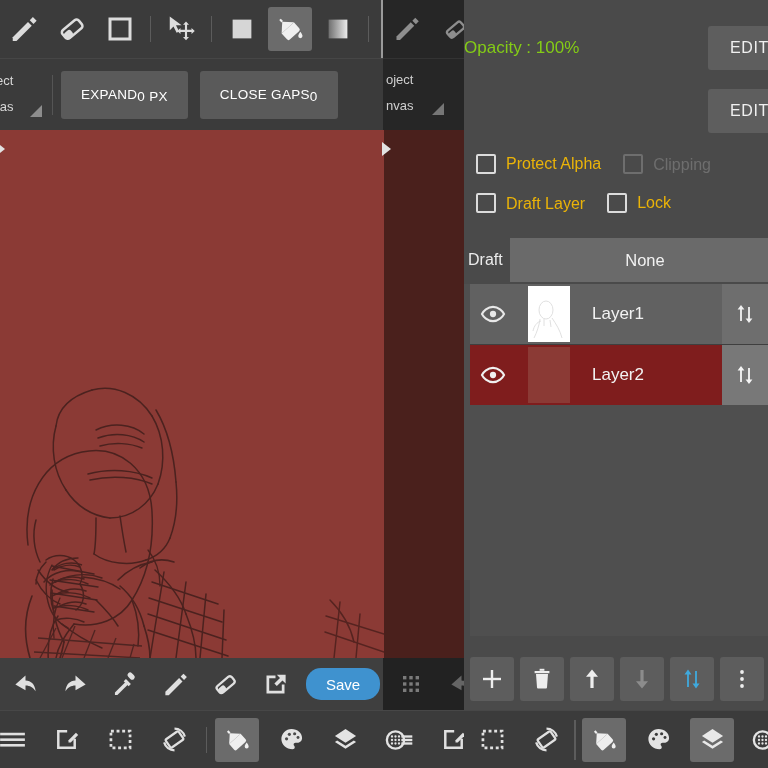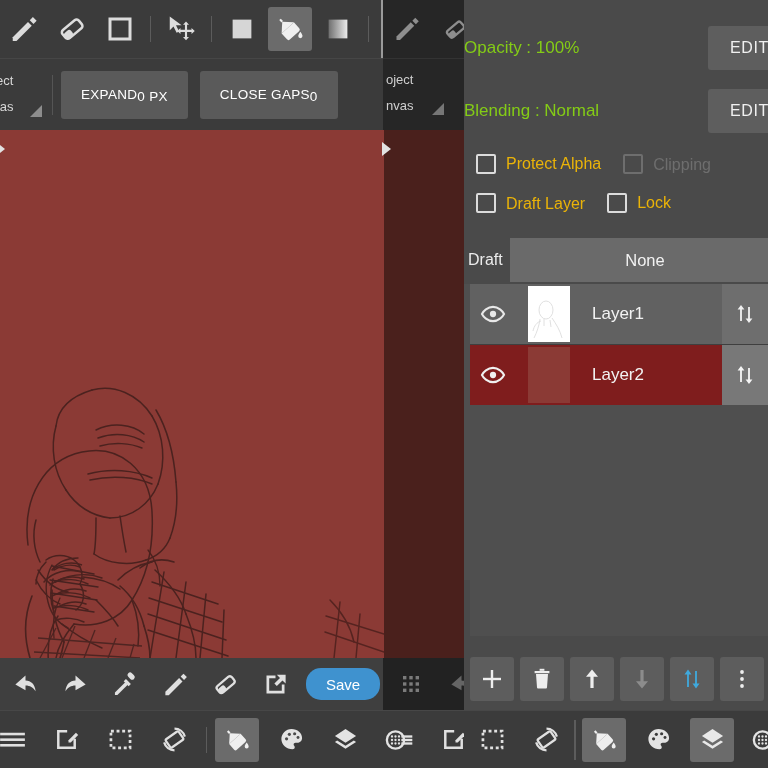--- a/index.html
+++ b/index.html
@@ -635,21 +635,20 @@
   <div id="right">
 
     <div class="prow" style="top:26px;height:44px;">
       <span class="plabel">Opacity : 100%</span>
       <div class="editbtn">
         <span>EDIT</span>
       </div>
     </div>
 
     <div class="prow" style="top:89px;height:44px;">
-      <span class="plabel">Blending : Normal</span>
       <div class="editbtn">
         <span>EDIT</span>
       </div>
     </div>
 
     <div class="cbrow" style="top:148px;">
       <div style="display:flex;align-items:center;margin-left:12px;">
         <span class="cbox"></span>
         <span class="cblabel">Protect Alpha</span>
       </div>

